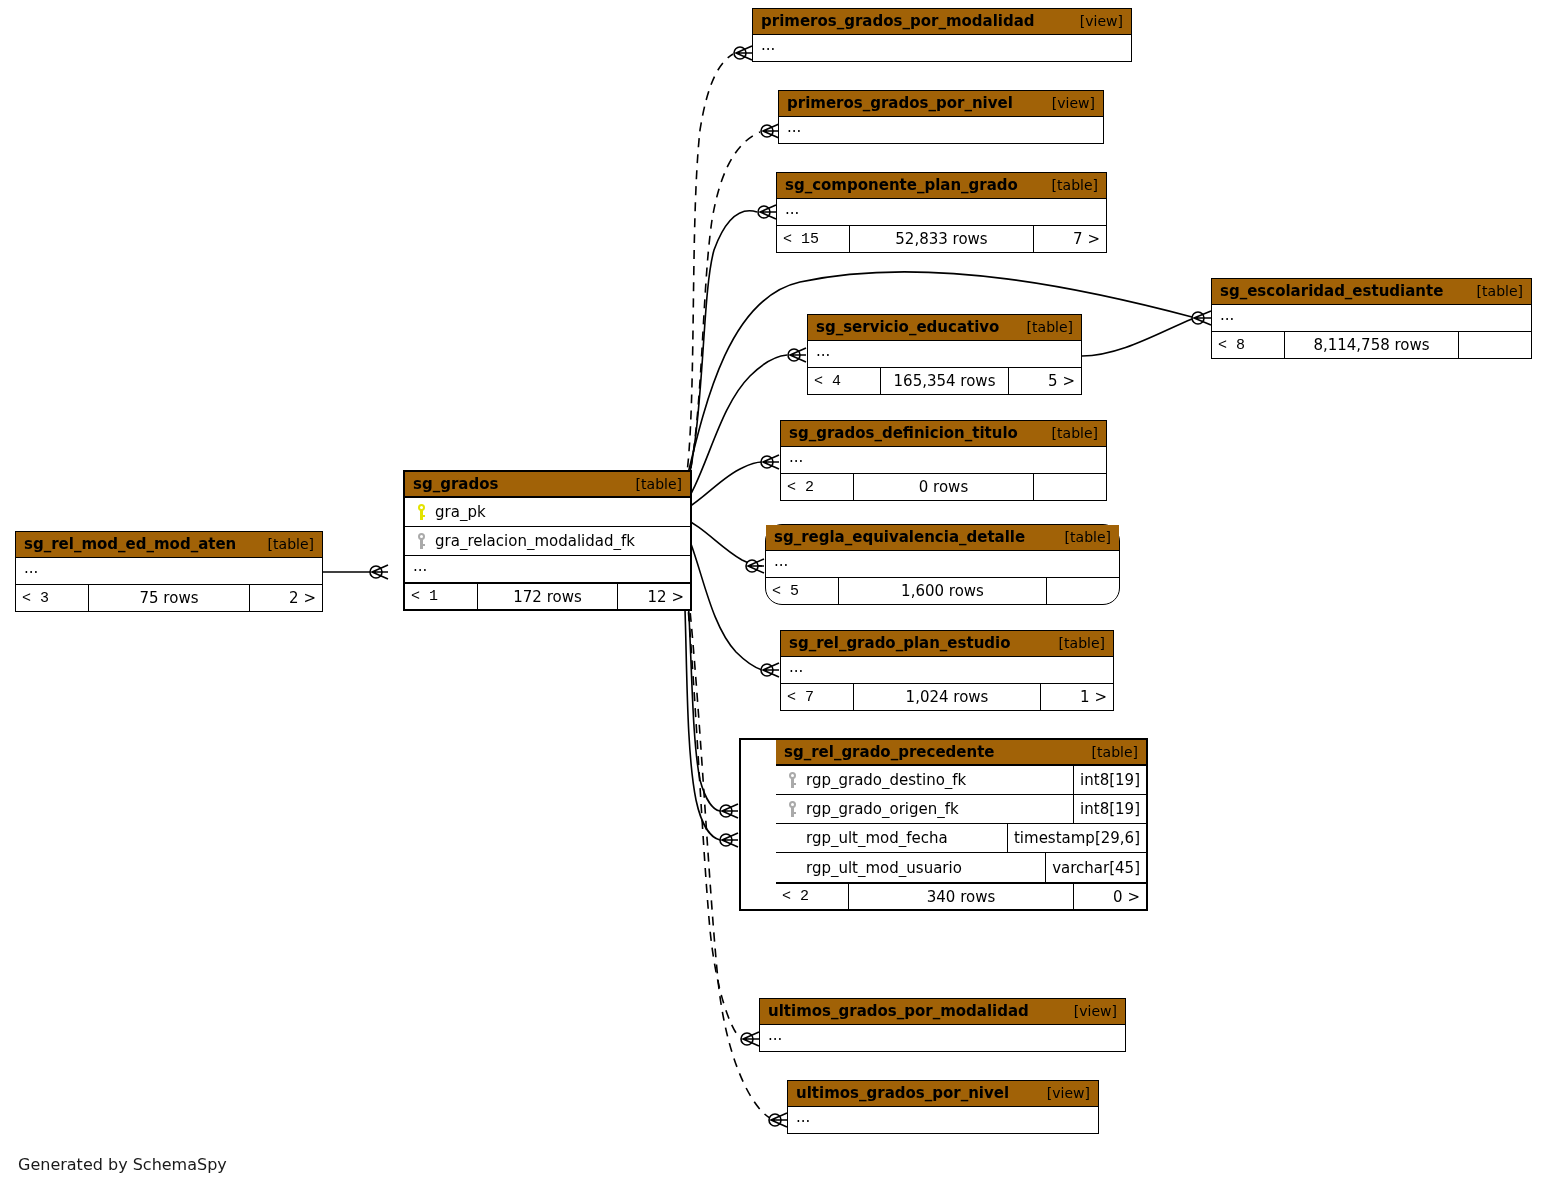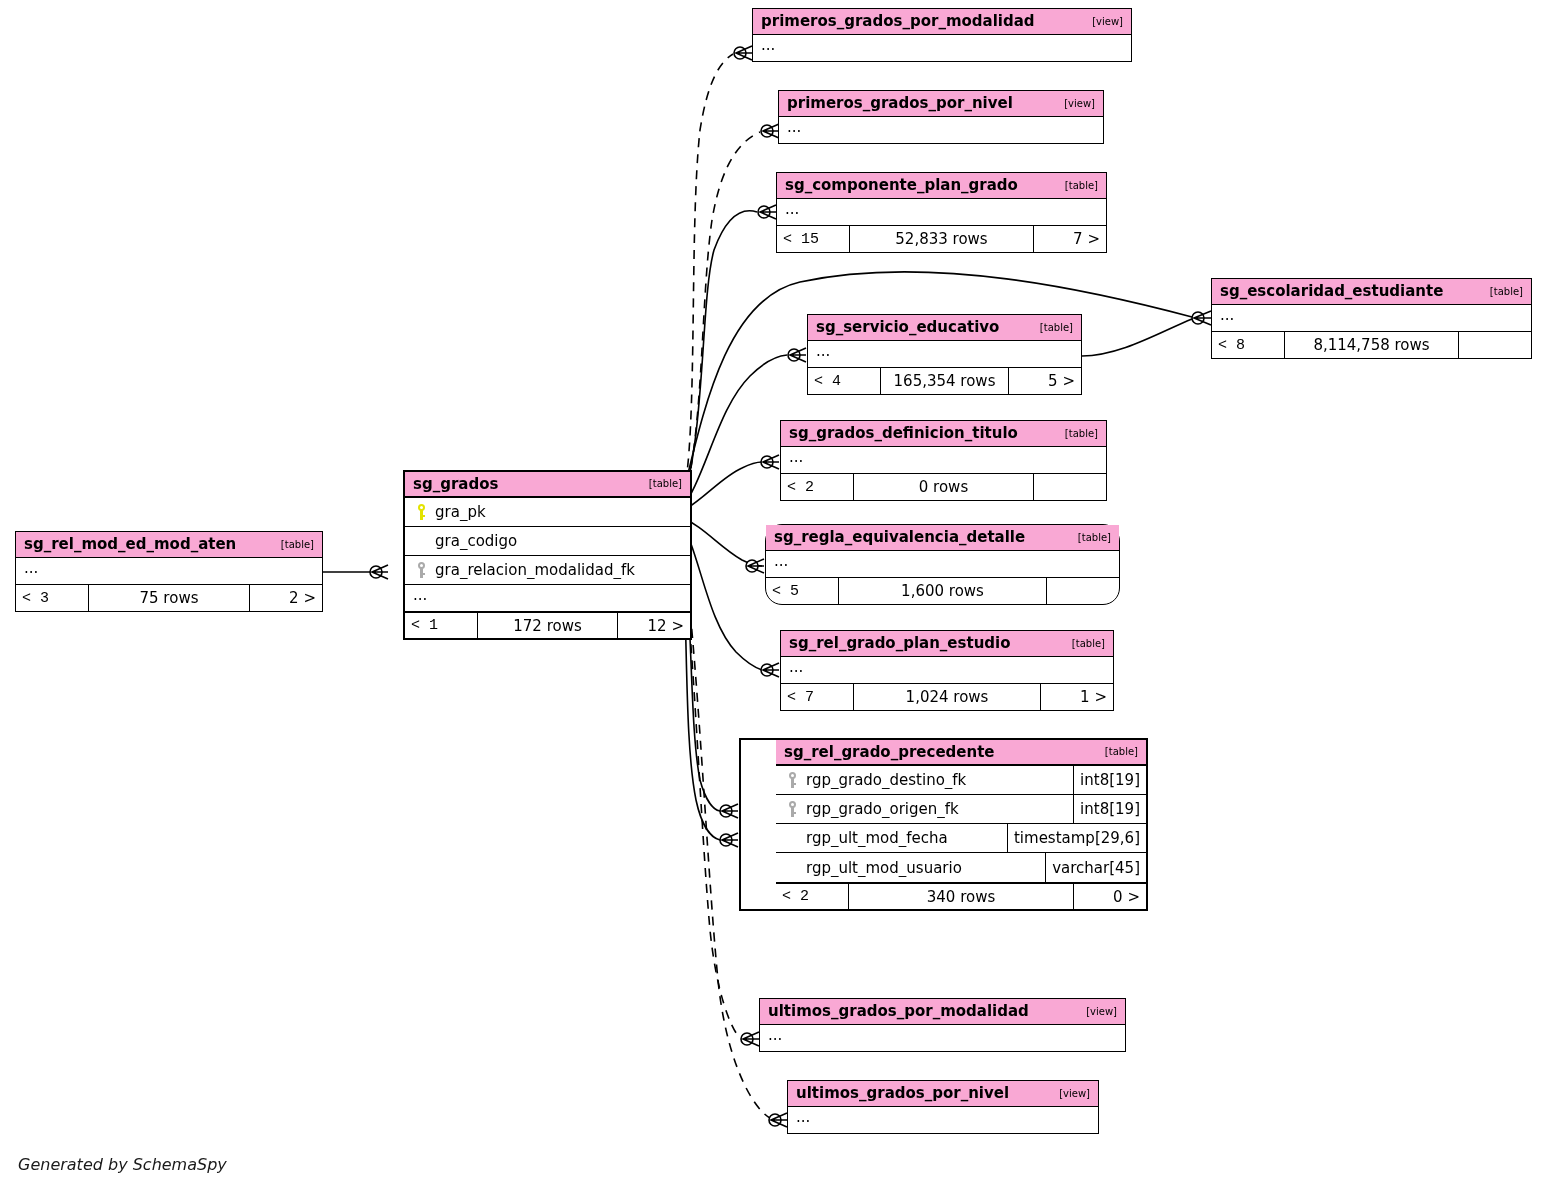--- a/index.html
+++ b/index.html
@@ -26,38 +26,38 @@
   .node {
     position: absolute;
     background: #ffffff;
     border: 1px solid #000000;
     box-sizing: border-box;
     border-collapse: collapse;
   }
   .node.focus { border-width: 2px; }
 
   .node .hdr {
-    background: #f9a8d4;
+    background: #a16207;
     border-bottom: 1px solid #000000;
     display: flex;
     align-items: center;
     justify-content: space-between;
     padding: 3px 8px 4px 8px;
     box-sizing: border-box;
     height: 26px;
   }
   .node.focus .hdr { border-bottom-width: 2px; }
   .node .tname {
     font-weight: bold;
     font-size: 15px;
     color: #000000;
     white-space: nowrap;
   }
   .node .ttype {
-    font-size: 10px;
+    font-size: 14px;
     color: #000000;
     margin-left: 22px;
     white-space: nowrap;
   }
 
   .rows { display: block; }
   .row {
     display: flex;
     align-items: center;
     height: 29px;
@@ -347,26 +347,20 @@
               <span class="keyico pk">
                 <span class="kb"></span>
                 <span class="ks"></span>
                 <span class="kt"></span>
               </span>
               <span>gra_pk</span>
             </div>
           </div>
           <div class="row">
             <div class="colname">
-              <span class="keyico"></span>
-              <span>gra_codigo</span>
-            </div>
-          </div>
-          <div class="row">
-            <div class="colname">
               <span class="keyico fk">
                 <span class="kb"></span>
                 <span class="ks"></span>
                 <span class="kt"></span>
               </span>
               <span>gra_relacion_modalidad_fk</span>
             </div>
           </div>
           <div class="row ellipsis">
             <span>...</span>
@@ -492,14 +486,14 @@
           <span class="ttype">[view]</span>
         </div>
         <div class="rows">
           <div class="row ellipsis">
             <span>...</span>
           </div>
         </div>
       </div>
     </div>
 
-  <div class="caption" style="left:18px; top:1155px;font-style:italic;">Generated by SchemaSpy</div>
+  <div class="caption" style="left:18px; top:1155px;">Generated by SchemaSpy</div>
 </div>
 
 </body></html>

